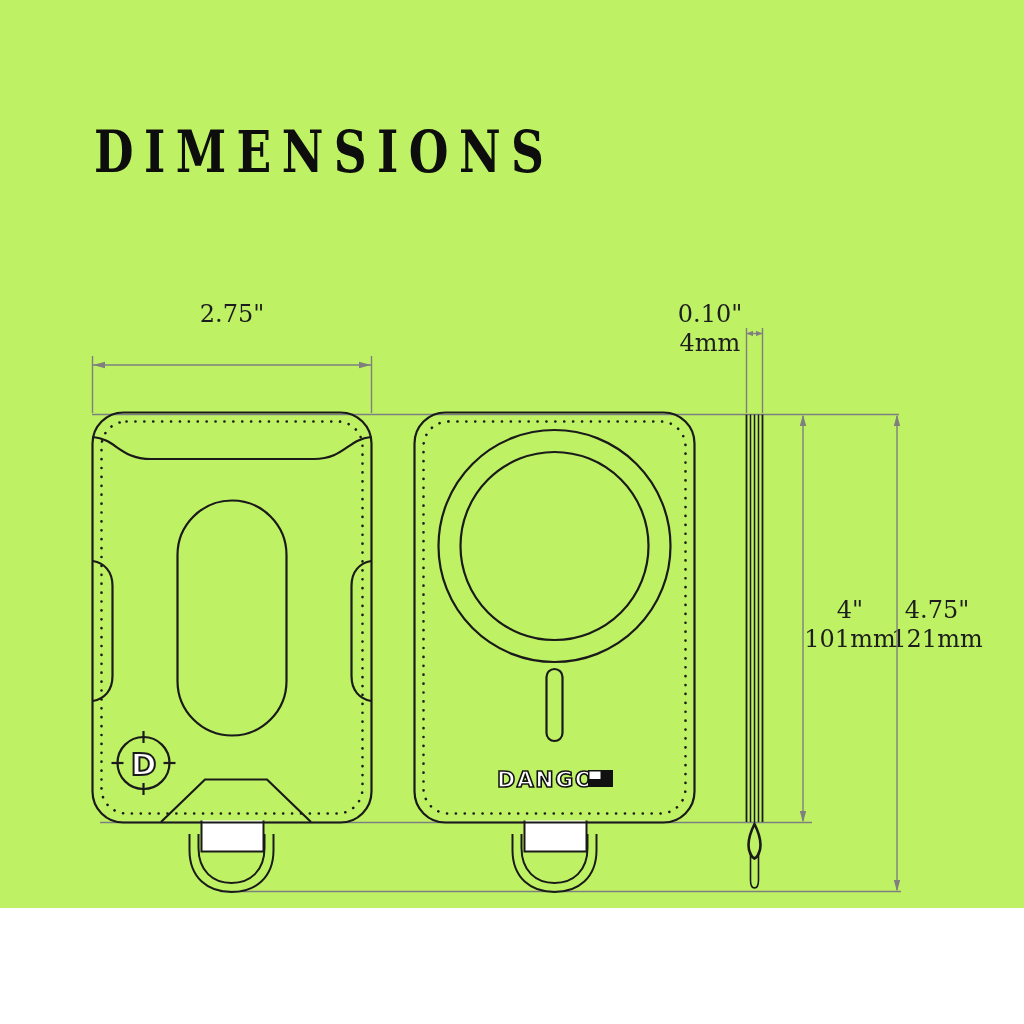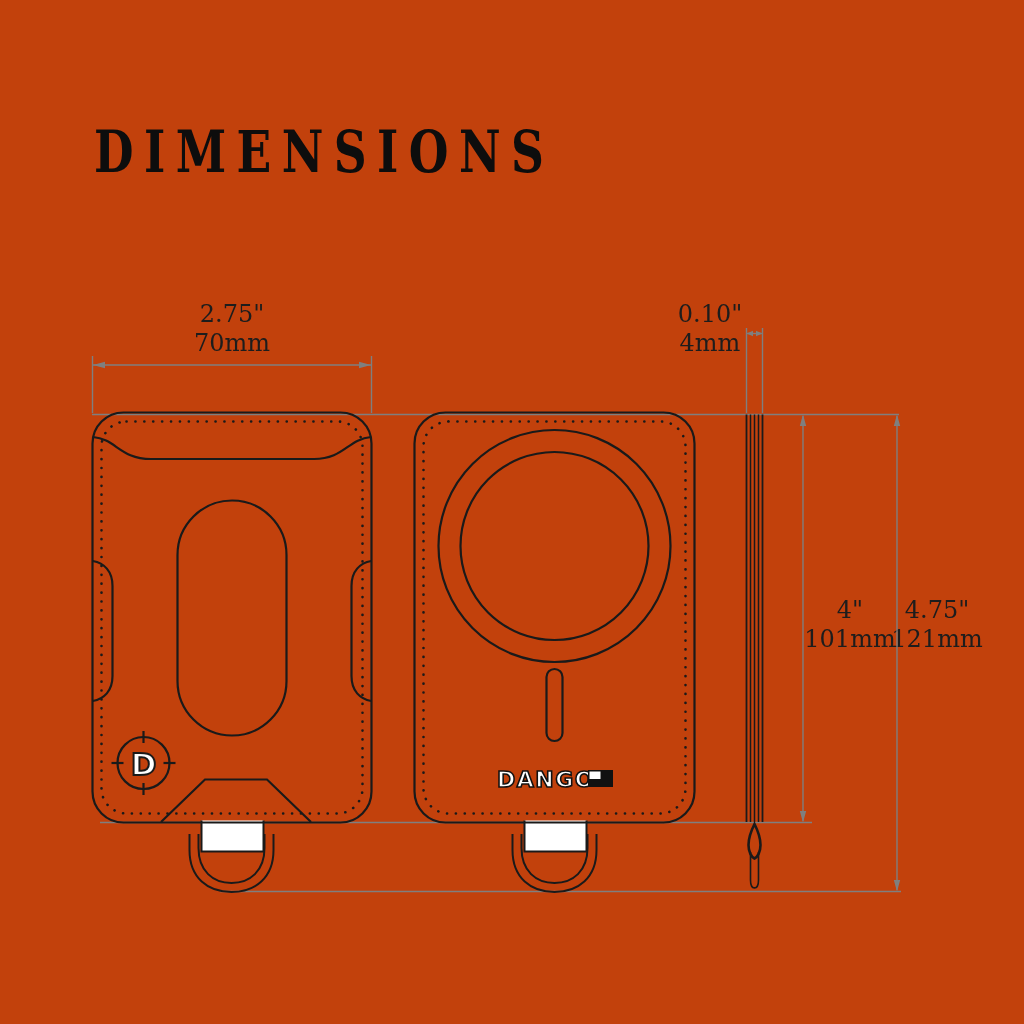--- a/index.html
+++ b/index.html
@@ -1,19 +1,19 @@
 <!DOCTYPE html>
 <html><head>
 <meta charset="utf-8">
 <style>
   html,body{margin:0;padding:0;background:#ffffff;}
   .canvas{
     position:relative;
-    width:1024px;height:1024px;
-    background:#c2410c;
+    width:1024px;height:908px;
+    background:#bef264;
     font-family:"DejaVu Serif", serif;
     overflow:hidden;
   }
   .page-title{
     position:absolute;
     left:94px;top:118px;
     font-size:57px;
     font-weight:bold;
     letter-spacing:13px;
     color:#0d0d0d;
@@ -39,21 +39,20 @@
 </style>
 </head>
 <body>
 
 <div class="canvas">
 
   <div class="page-title">DIMENSIONS</div>
 
   <div class="dim-label" id="width-label">
     <span class="in-val">2.75"</span>
-    <span class="mm-val">70mm</span>
   </div>
   <div class="dim-label" id="thickness-label">
     <span class="in-val">0.10"</span>
     <span class="mm-val">4mm</span>
   </div>
   <div class="dim-label" id="height-body-label">
     <span class="in-val">4"</span>
     <span class="mm-val">101mm</span>
   </div>
   <div class="dim-label" id="height-total-label">

